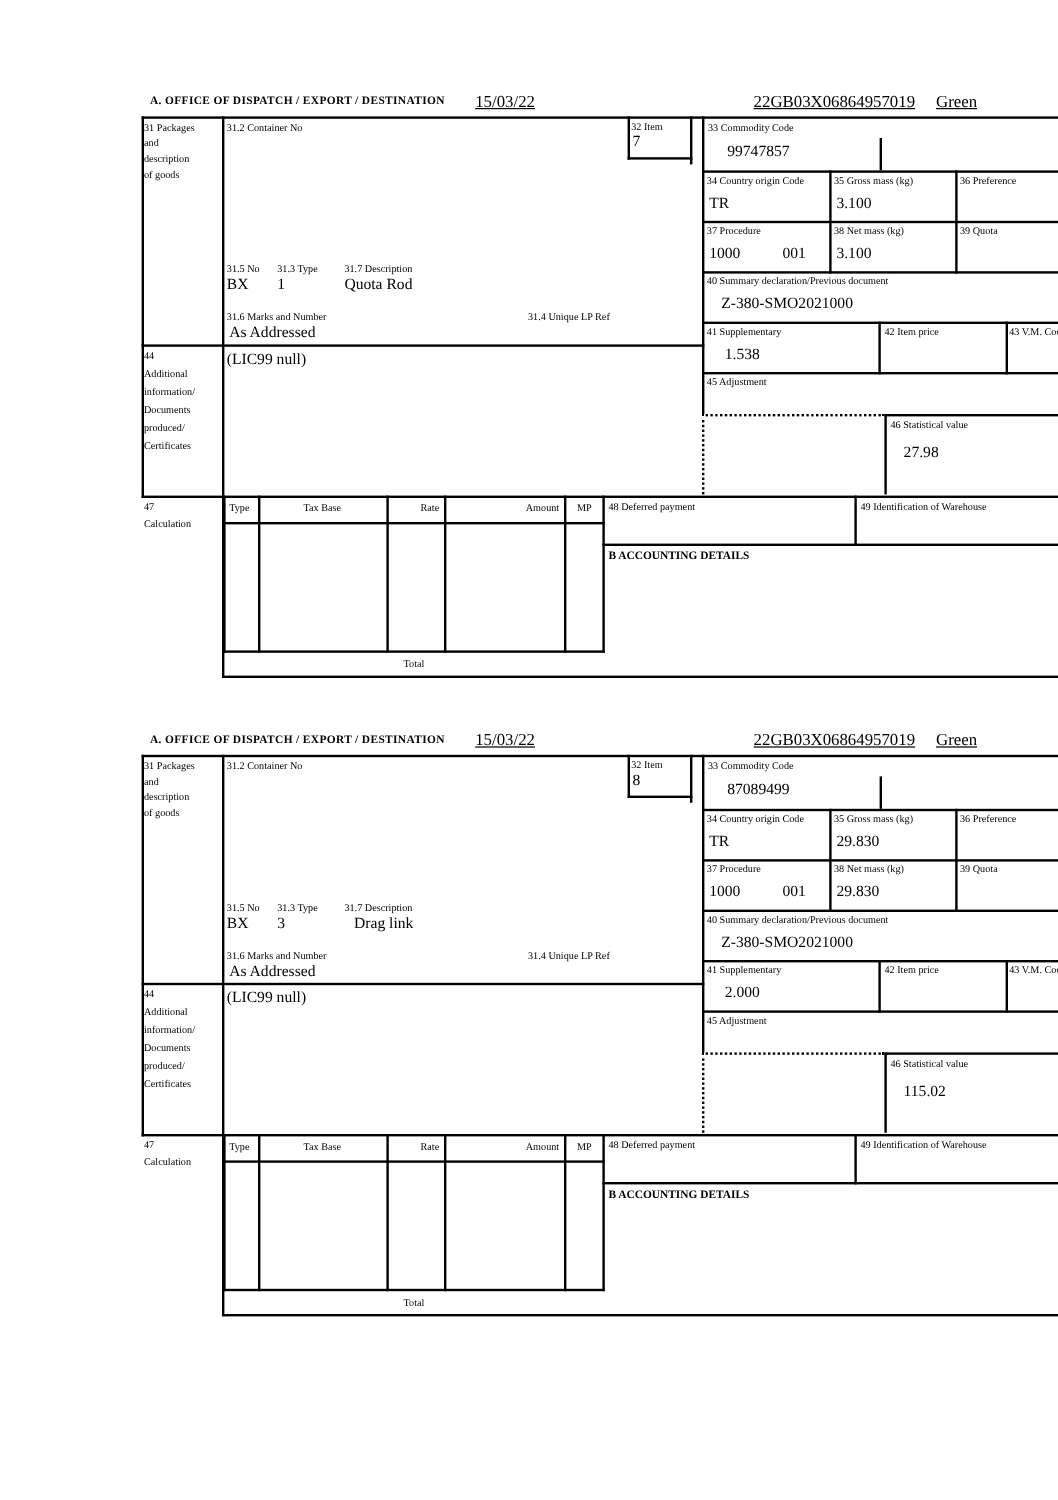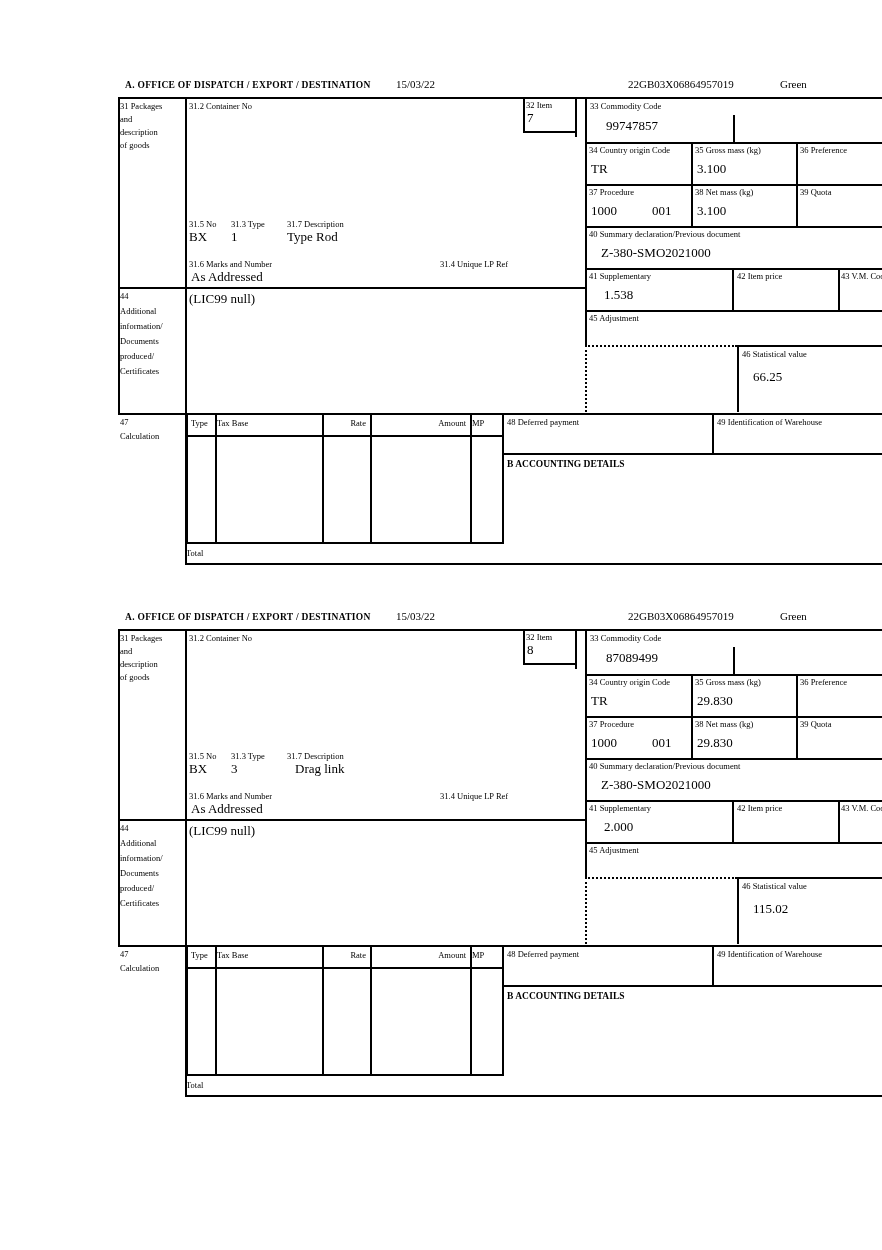--- a/index.html
+++ b/index.html
@@ -5,23 +5,23 @@
   html,body{margin:0;padding:0;background:#fff;}
   #page{position:relative;width:882px;height:1250px;background:#ffffff;
         font-family:"Liberation Serif",serif;color:#000;overflow:hidden;}
   .block{position:absolute;left:0;width:882px;height:570px;margin-left:40px;}
   .ln{position:absolute;background:#000;}
   .doth{position:absolute;border-top:2px dotted #000;height:0;}
   .dotv{position:absolute;border-left:2px dotted #000;width:0;}
   .lbl{position:absolute;font-size:8.5px;line-height:10px;white-space:nowrap;}
   .val{position:absolute;font-size:13px;line-height:14px;white-space:nowrap;}
   .hdr{position:absolute;font-size:9.5px;font-weight:bold;letter-spacing:.3px;white-space:nowrap;}
-  .hval{position:absolute;font-size:11px;white-space:nowrap;}
+  .hval{position:absolute;font-size:14px;white-space:nowrap;text-decoration:underline;}
   .bold{font-weight:bold;}
-  .ctr{text-align:left;}
+  .ctr{text-align:center;}
   .rgt{text-align:right;}
 </style>
 </head>
 <body>
 
 <div id="page">
   <div class="block" style="top: 0px;">
 
     <div class="hdr" style="left:85px;top:80px;">A. OFFICE OF DISPATCH / EXPORT / DESTINATION</div>
     <div class="hval" style="left:356px;top:78px;">15/03/22</div>
@@ -97,28 +97,28 @@
     <div class="lbl" style="left:549px;top:229px;">40 Summary declaration/Previous document</div>
     <div class="val" style="left:561px;top:246px;">Z-380-SMO2021000</div>
 
     <div class="lbl" style="left:549px;top:271px;">41 Supplementary</div>
     <div class="val" style="left:564px;top:288px;">1.538</div>
     <div class="lbl" style="left:697px;top:271px;">42 Item price</div>
     <div class="lbl" style="left:801px;top:271px;">43 V.M. Code</div>
 
     <div class="lbl" style="left:549px;top:313px;">45 Adjustment</div>
     <div class="lbl" style="left:702px;top:349px;">46 Statistical value</div>
-    <div class="val" style="left:713px;top:370px;">66.25</div>
+    <div class="val" style="left:713px;top:370px;">27.98</div>
 
     <div class="lbl" style="left:149px;top:219px;">31.5 No</div>
     <div class="lbl" style="left:191px;top:219px;">31.3 Type</div>
     <div class="lbl" style="left:247px;top:219px;">31.7 Description</div>
     <div class="val" style="left:149px;top:230px;">BX</div>
     <div class="val" style="left:191px;top:230px;">1</div>
-    <div class="val" style="left:247px;top:230px;">Type Rod</div>
+    <div class="val" style="left:247px;top:230px;">Quota Rod</div>
 
     <div class="lbl" style="left:149px;top:259px;">31.6 Marks and Number</div>
     <div class="lbl" style="left:400px;top:259px;">31.4 Unique LP Ref</div>
     <div class="val" style="left:151px;top:270px;">As Addressed</div>
 
     <div class="lbl" style="left:80px;top:291px;">44</div>
     <div class="lbl" style="left:80px;top:306px;">Additional</div>
     <div class="lbl" style="left:80px;top:321px;">information/</div>
     <div class="lbl" style="left:80px;top:336px;">Documents</div>
     <div class="lbl" style="left:80px;top:351px;">produced/</div>

